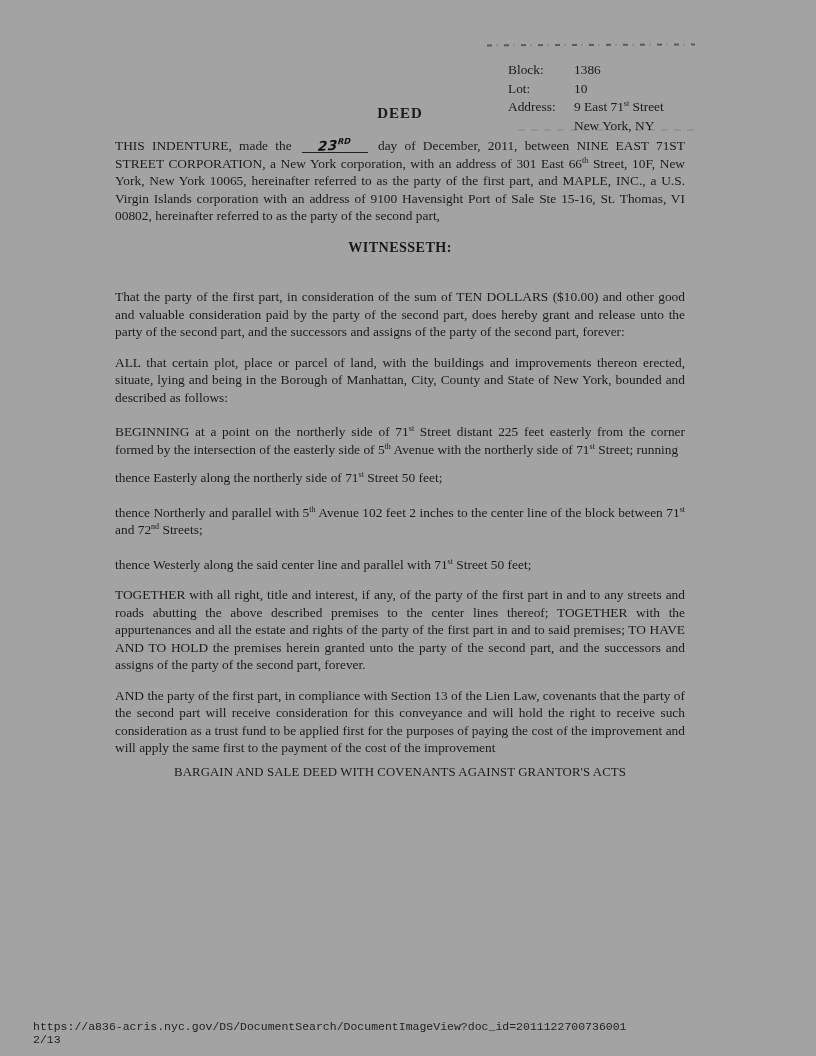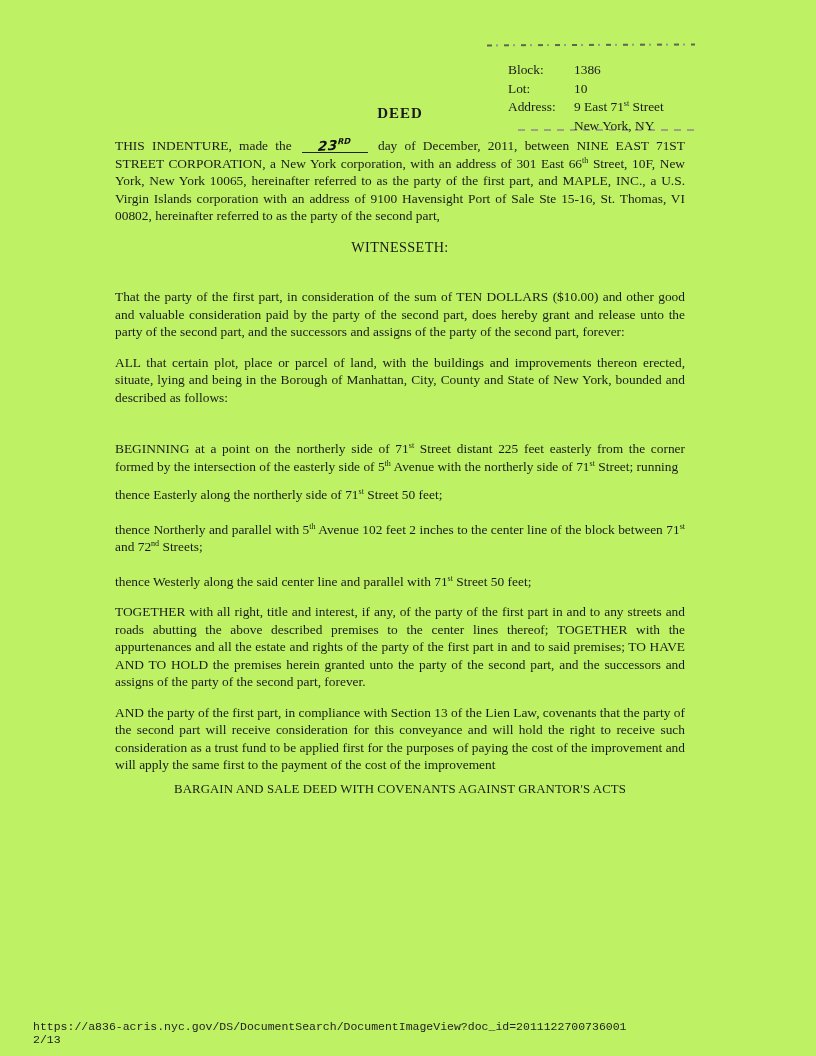--- a/index.html
+++ b/index.html
@@ -5,21 +5,21 @@
   html, body {
     margin: 0;
     padding: 0;
     background: #ffffff;
     overflow: hidden;
   }
   .page {
     position: relative;
     width: 816px;
     height: 1056px;
-    background: #bef264;
+    background: #a3a3a3;
     font-family: "Liberation Serif", serif;
     color: #1a1a1a;
     overflow: hidden;
   }
 
   
   .artifact-top {
     position: absolute;
     left: 487px;
     top: 44px;
@@ -69,21 +69,21 @@
     left: 115px;
     top: 137px;
     width: 570px;
     font-size: 13.4px;
     line-height: 17.5px;
     text-align: justify;
   }
   .content p { margin: 0 0 13px 0; }
   .witnesseth {
     text-align: center;
-    font-weight: normal;
+    font-weight: bold;
     font-size: 14.2px;
     letter-spacing: 0.4px;
     margin: 0 0 32px 0;
   }
   sup {
     font-size: 0.6em;
     line-height: 0;
     vertical-align: super;
     letter-spacing: 0;
   }
@@ -164,21 +164,21 @@
 
     <p style="margin-bottom:14px">
       <span>THIS INDENTURE, made the</span>
       <span class="date-blank"><span class="handwritten">23<sup>RD</sup></span></span>
       <span>day of December, 2011, between NINE EAST 71ST STREET CORPORATION, a New York corporation, with an address of 301 East 66<sup>th</sup> Street, 10F, New York, New York  10065, hereinafter referred to as the party of the first part, and MAPLE, INC., a U.S. Virgin Islands corporation with an address of 9100 Havensight Port of Sale Ste 15-16, St. Thomas, VI 00802, hereinafter referred to as the party of the second part,</span>
     </p>
 
     <div class="witnesseth">WITNESSETH:</div>
 
     <p style="margin-bottom:13px">That the party of the first part, in consideration of the sum of TEN DOLLARS ($10.00) and other good and valuable consideration paid by the party of the second part, does hereby grant and release unto the party of the second part, and the successors and assigns of the party of the second part, forever:</p>
-    <p style="margin-bottom:34px">ALL that certain plot, place or parcel of land, with the buildings and improvements thereon erected, situate, lying and being in the Borough of Manhattan, City, County and State of New York, bounded and described as follows:</p>
+    <p style="margin-bottom:17px">ALL that certain plot, place or parcel of land, with the buildings and improvements thereon erected, situate, lying and being in the Borough of Manhattan, City, County and State of New York, bounded and described as follows:</p>
     <p style="margin-bottom:11px">BEGINNING at a point on the northerly side of 71<sup>st</sup> Street distant 225 feet easterly from the corner formed by the intersection of the easterly side of 5<sup>th</sup> Avenue with the northerly side of 71<sup>st</sup> Street; running</p>
     <p style="margin-bottom:17px">thence Easterly along the northerly side of 71<sup>st</sup> Street 50 feet;</p>
     <p style="margin-bottom:17px">thence Northerly and parallel with 5<sup>th</sup> Avenue 102 feet 2 inches to the center line of the block between 71<sup>st</sup> and 72<sup>nd</sup> Streets;</p>
     <p style="margin-bottom:13px">thence Westerly along the said center line and parallel with 71<sup>st</sup> Street 50 feet;</p>
     <p style="margin-bottom:13px">TOGETHER with all right, title and interest, if any, of the party of the first part in and to any streets and roads abutting the above described premises to the center lines thereof; TOGETHER with the appurtenances and all the estate and rights of the party of the first part in and to said premises; TO HAVE AND TO HOLD the premises herein granted unto the party of the second part, and the successors and assigns of the party of the second part,  forever.</p>
     <p style="margin-bottom:7px">AND the party of the first part, in compliance with Section 13 of the Lien Law, covenants that the party of the second part will receive consideration for this conveyance and will hold the right to receive such consideration as a trust fund to be applied first for the purposes of paying the cost of the improvement and will apply the same first to the payment of the cost of the improvement</p>
 
     <div class="deed-type">BARGAIN AND SALE DEED WITH COVENANTS AGAINST GRANTOR'S ACTS</div>
   </div>
 

